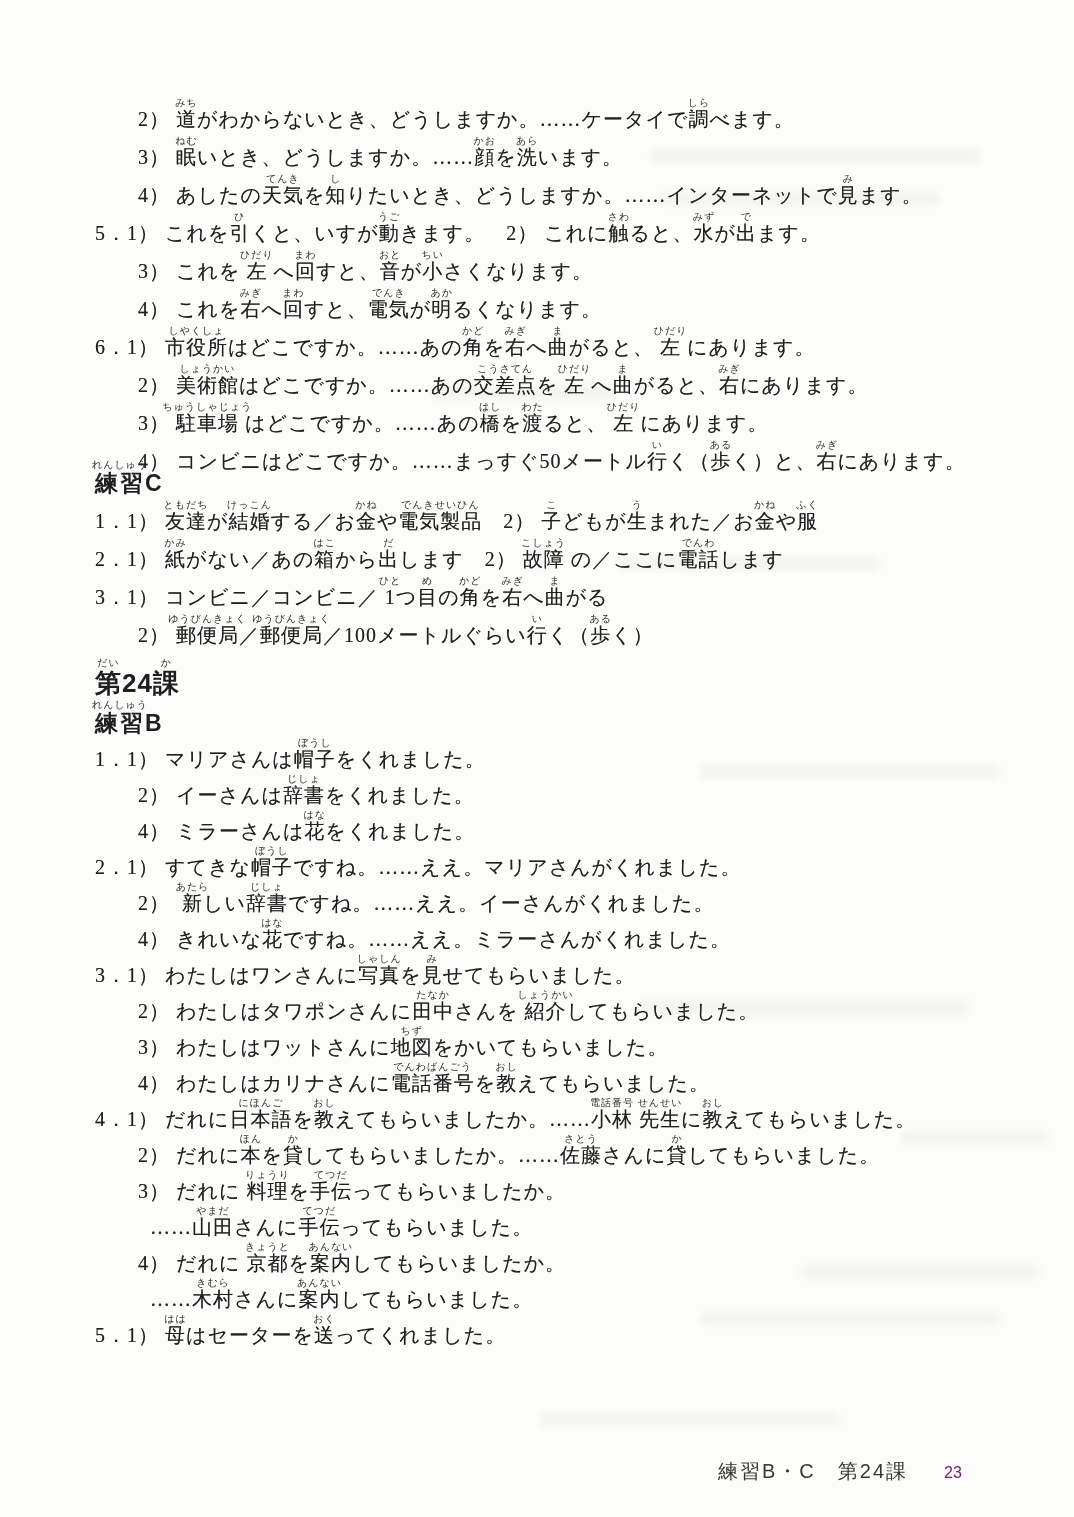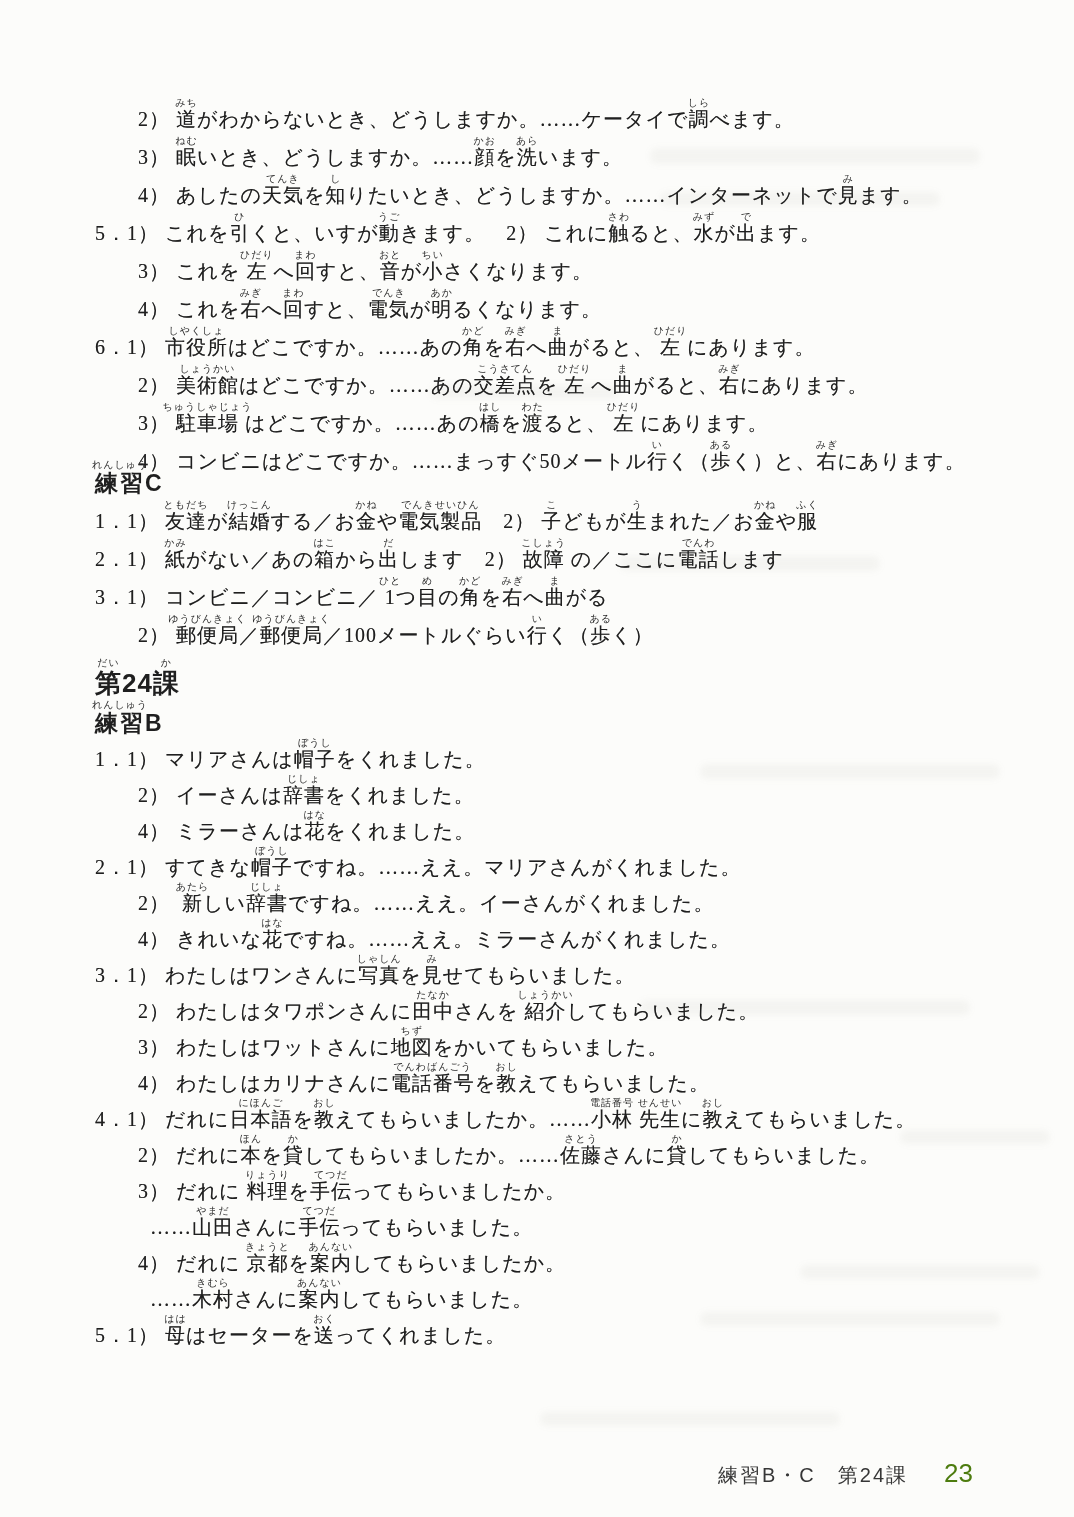--- a/index.html
+++ b/index.html
@@ -64,21 +64,21 @@
   .footer {
     position: absolute;
     top: 1458px;
     left: 718px;
     display: flex;
     align-items: baseline;
     font-family: "Liberation Sans", "DejaVu Sans", sans-serif;
     color: #363636;
   }
   .footer .label { font-size: 20px; letter-spacing: 2px; }
-  .footer .pagenum { font-size: 26px; margin-left: 36px; color: #4d7c0f; }
+  .footer .pagenum { font-size: 16px; margin-left: 36px; color: #701a75; }
 
   
   .bleed {
     position: absolute;
     background: rgba(122, 118, 110, 0.06);
     filter: blur(3px);
     border-radius: 7px;
     pointer-events: none;
   }
 </style>

